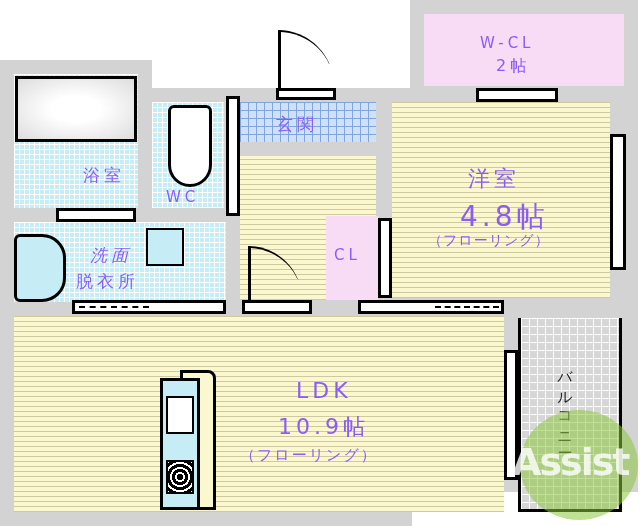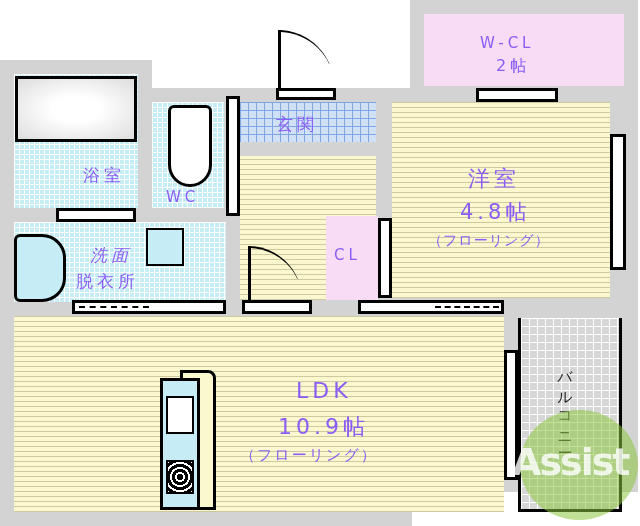--- a/index.html
+++ b/index.html
@@ -53,21 +53,21 @@
 <div class="door" style="left:242px;top:300px;width:70px;height:14px;"></div>
 <div class="abs" style="left:248px;top:246px;width:54px;height:54px;border-left:3px solid #000;border-top:2px solid #000;border-radius:0 54px 0 0;box-sizing:border-box;"></div>
 
 <div class="room pink" style="left:424px;top:14px;width:200px;height:72px;"></div>
 <div class="label" style="left:480px;top:34px;font-size:15px;">W-CL</div>
 <div class="label" style="left:496px;top:56px;font-size:16px;text-align:center;">2帖</div>
 <div class="door" style="left:476px;top:88px;width:82px;height:14px;"></div>
 
 <div class="room floor" style="left:392px;top:102px;width:218px;height:196px;"></div>
 <div class="label" style="left:468px;top:164px;font-size:22px;">洋室</div>
-<div class="label" style="left:460px;top:198px;font-size:21px;">4.8帖</div>
+<div class="label" style="left:460px;top:198px;font-size:28px;">4.8帖</div>
 <div class="label" style="left:428px;top:232px;font-size:14px;letter-spacing:1px;">（フローリング）</div>
 <div class="win" style="left:610px;top:134px;width:16px;height:136px;"></div>
 
 <div class="room pink" style="left:326px;top:216px;width:52px;height:84px;"></div>
 <div class="label" style="left:334px;top:246px;font-size:15px;">CL</div>
 <div class="door" style="left:378px;top:218px;width:14px;height:80px;"></div>
 <div class="slide" style="left:358px;top:300px;width:146px;height:14px;">
     <div class="dash" style="margin:3px 4px 0 74px;width:64px;"></div>
   </div>
 

